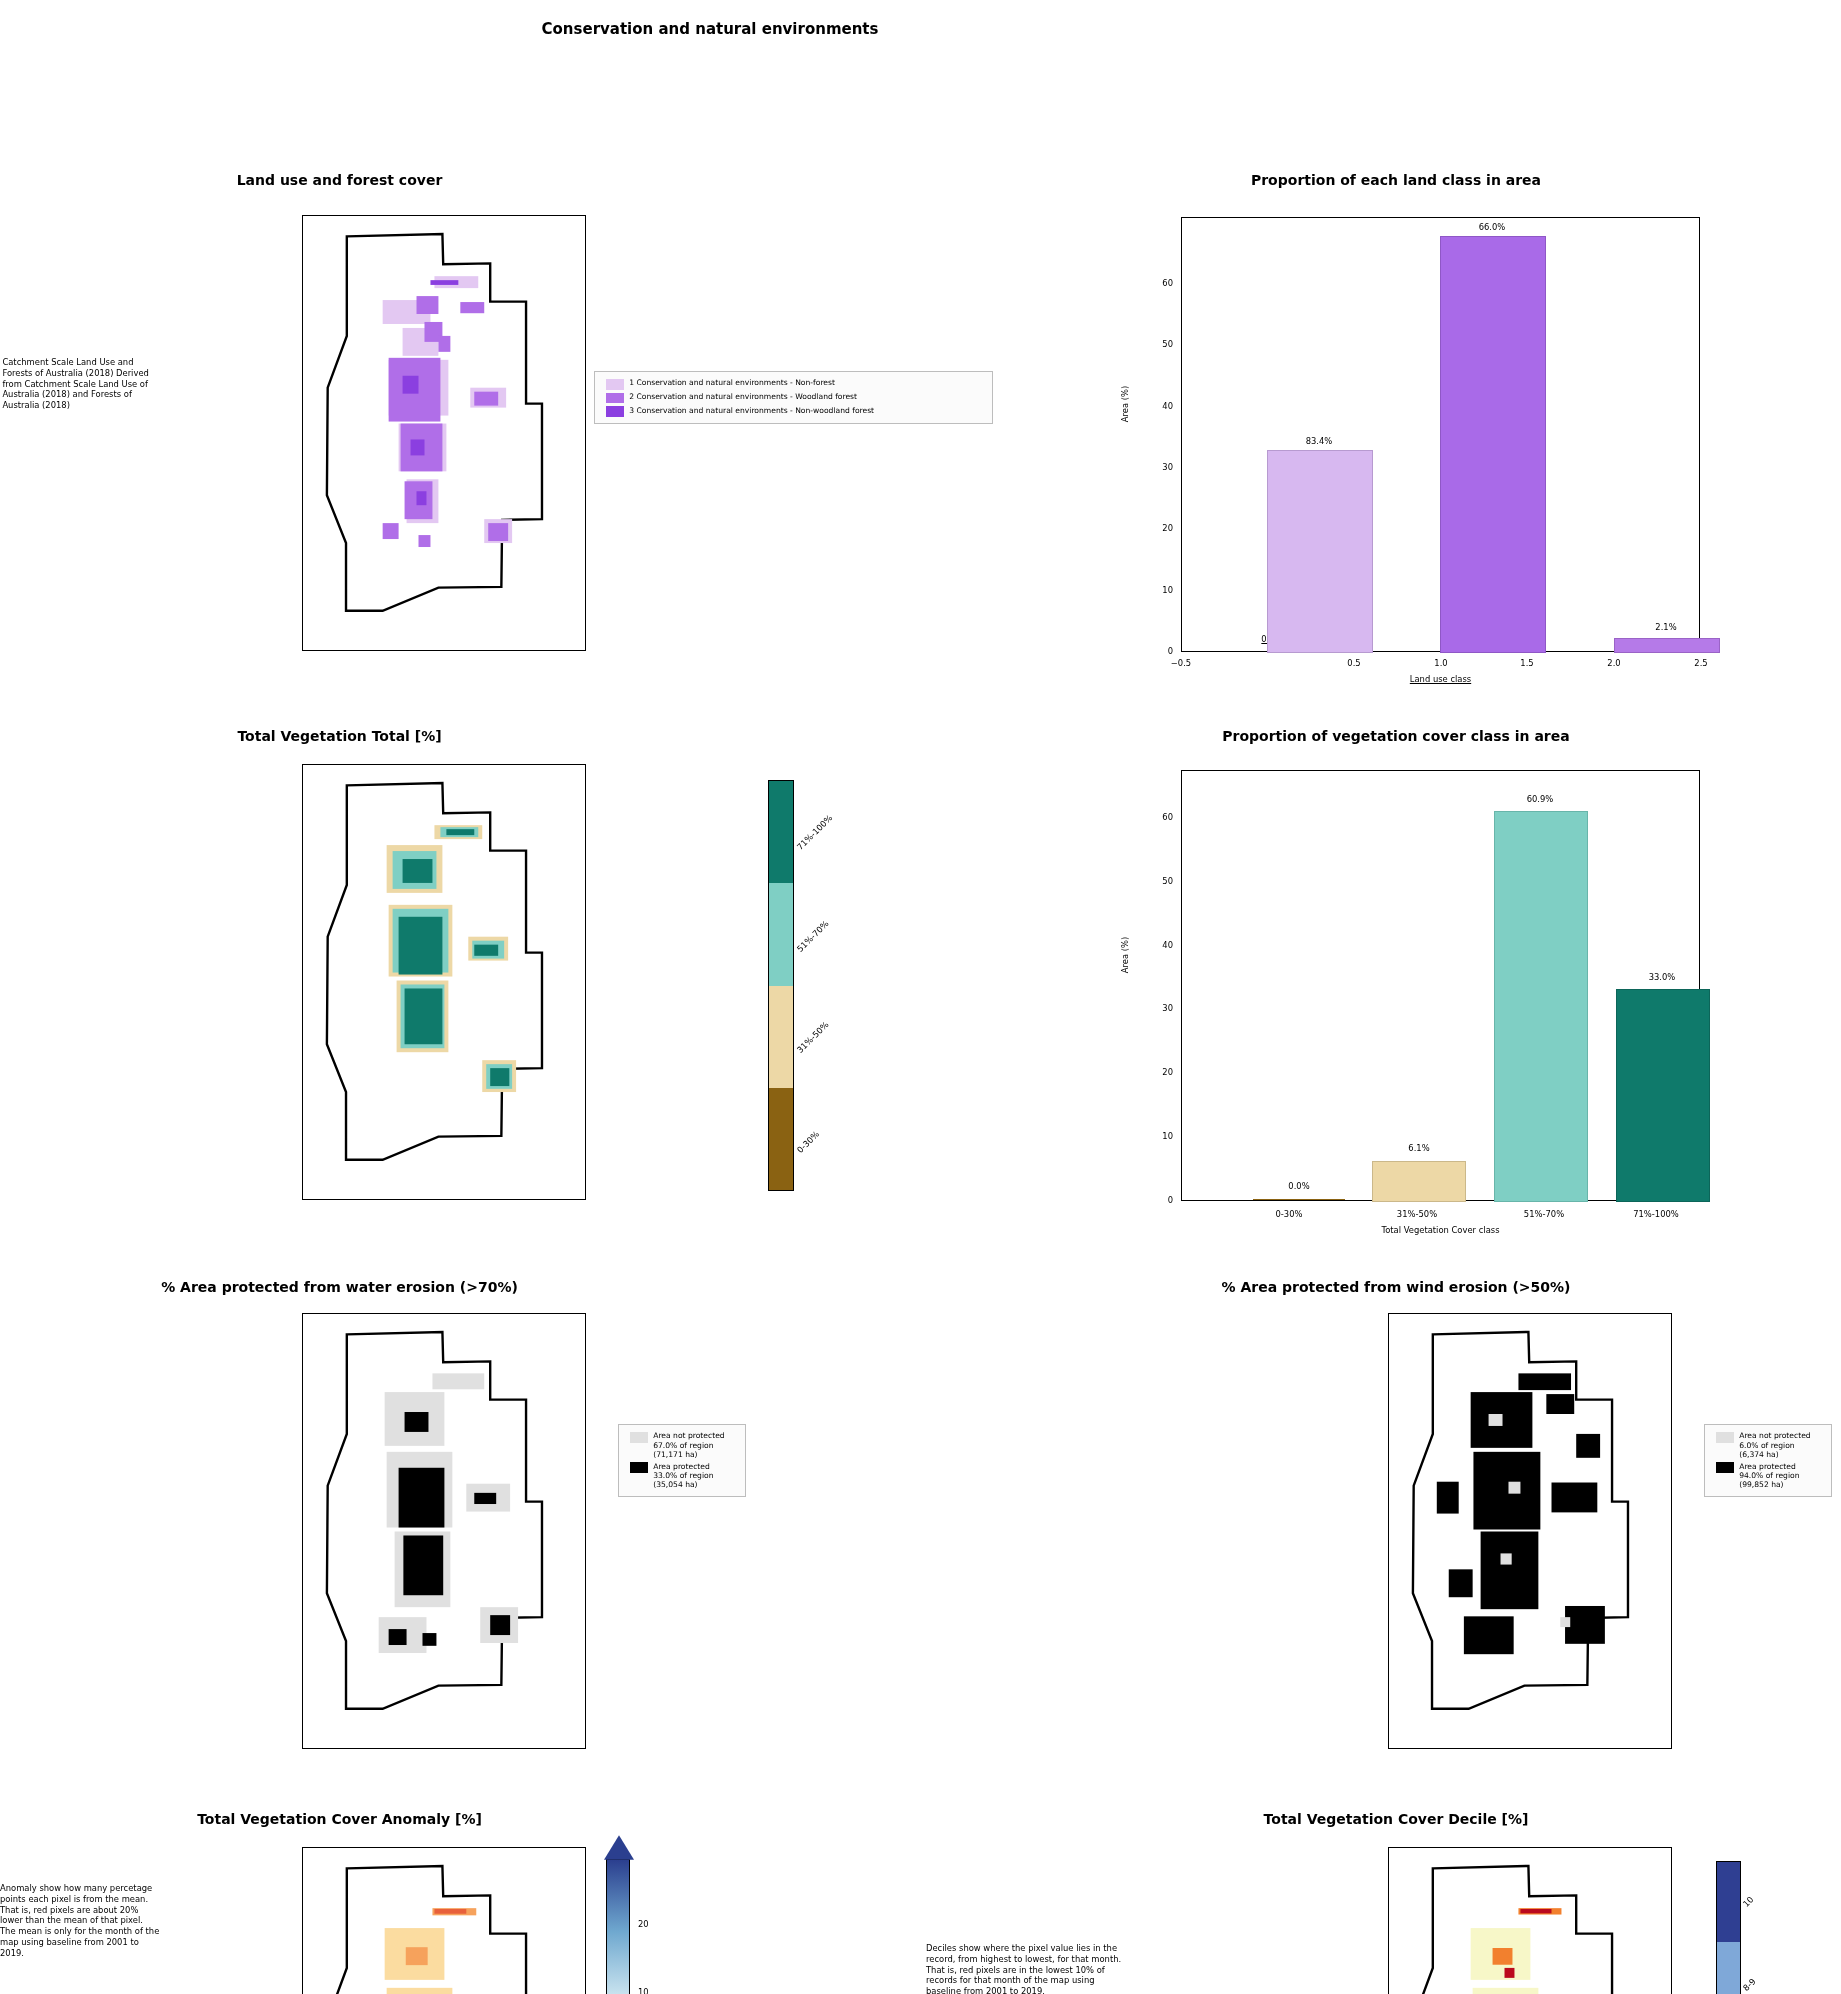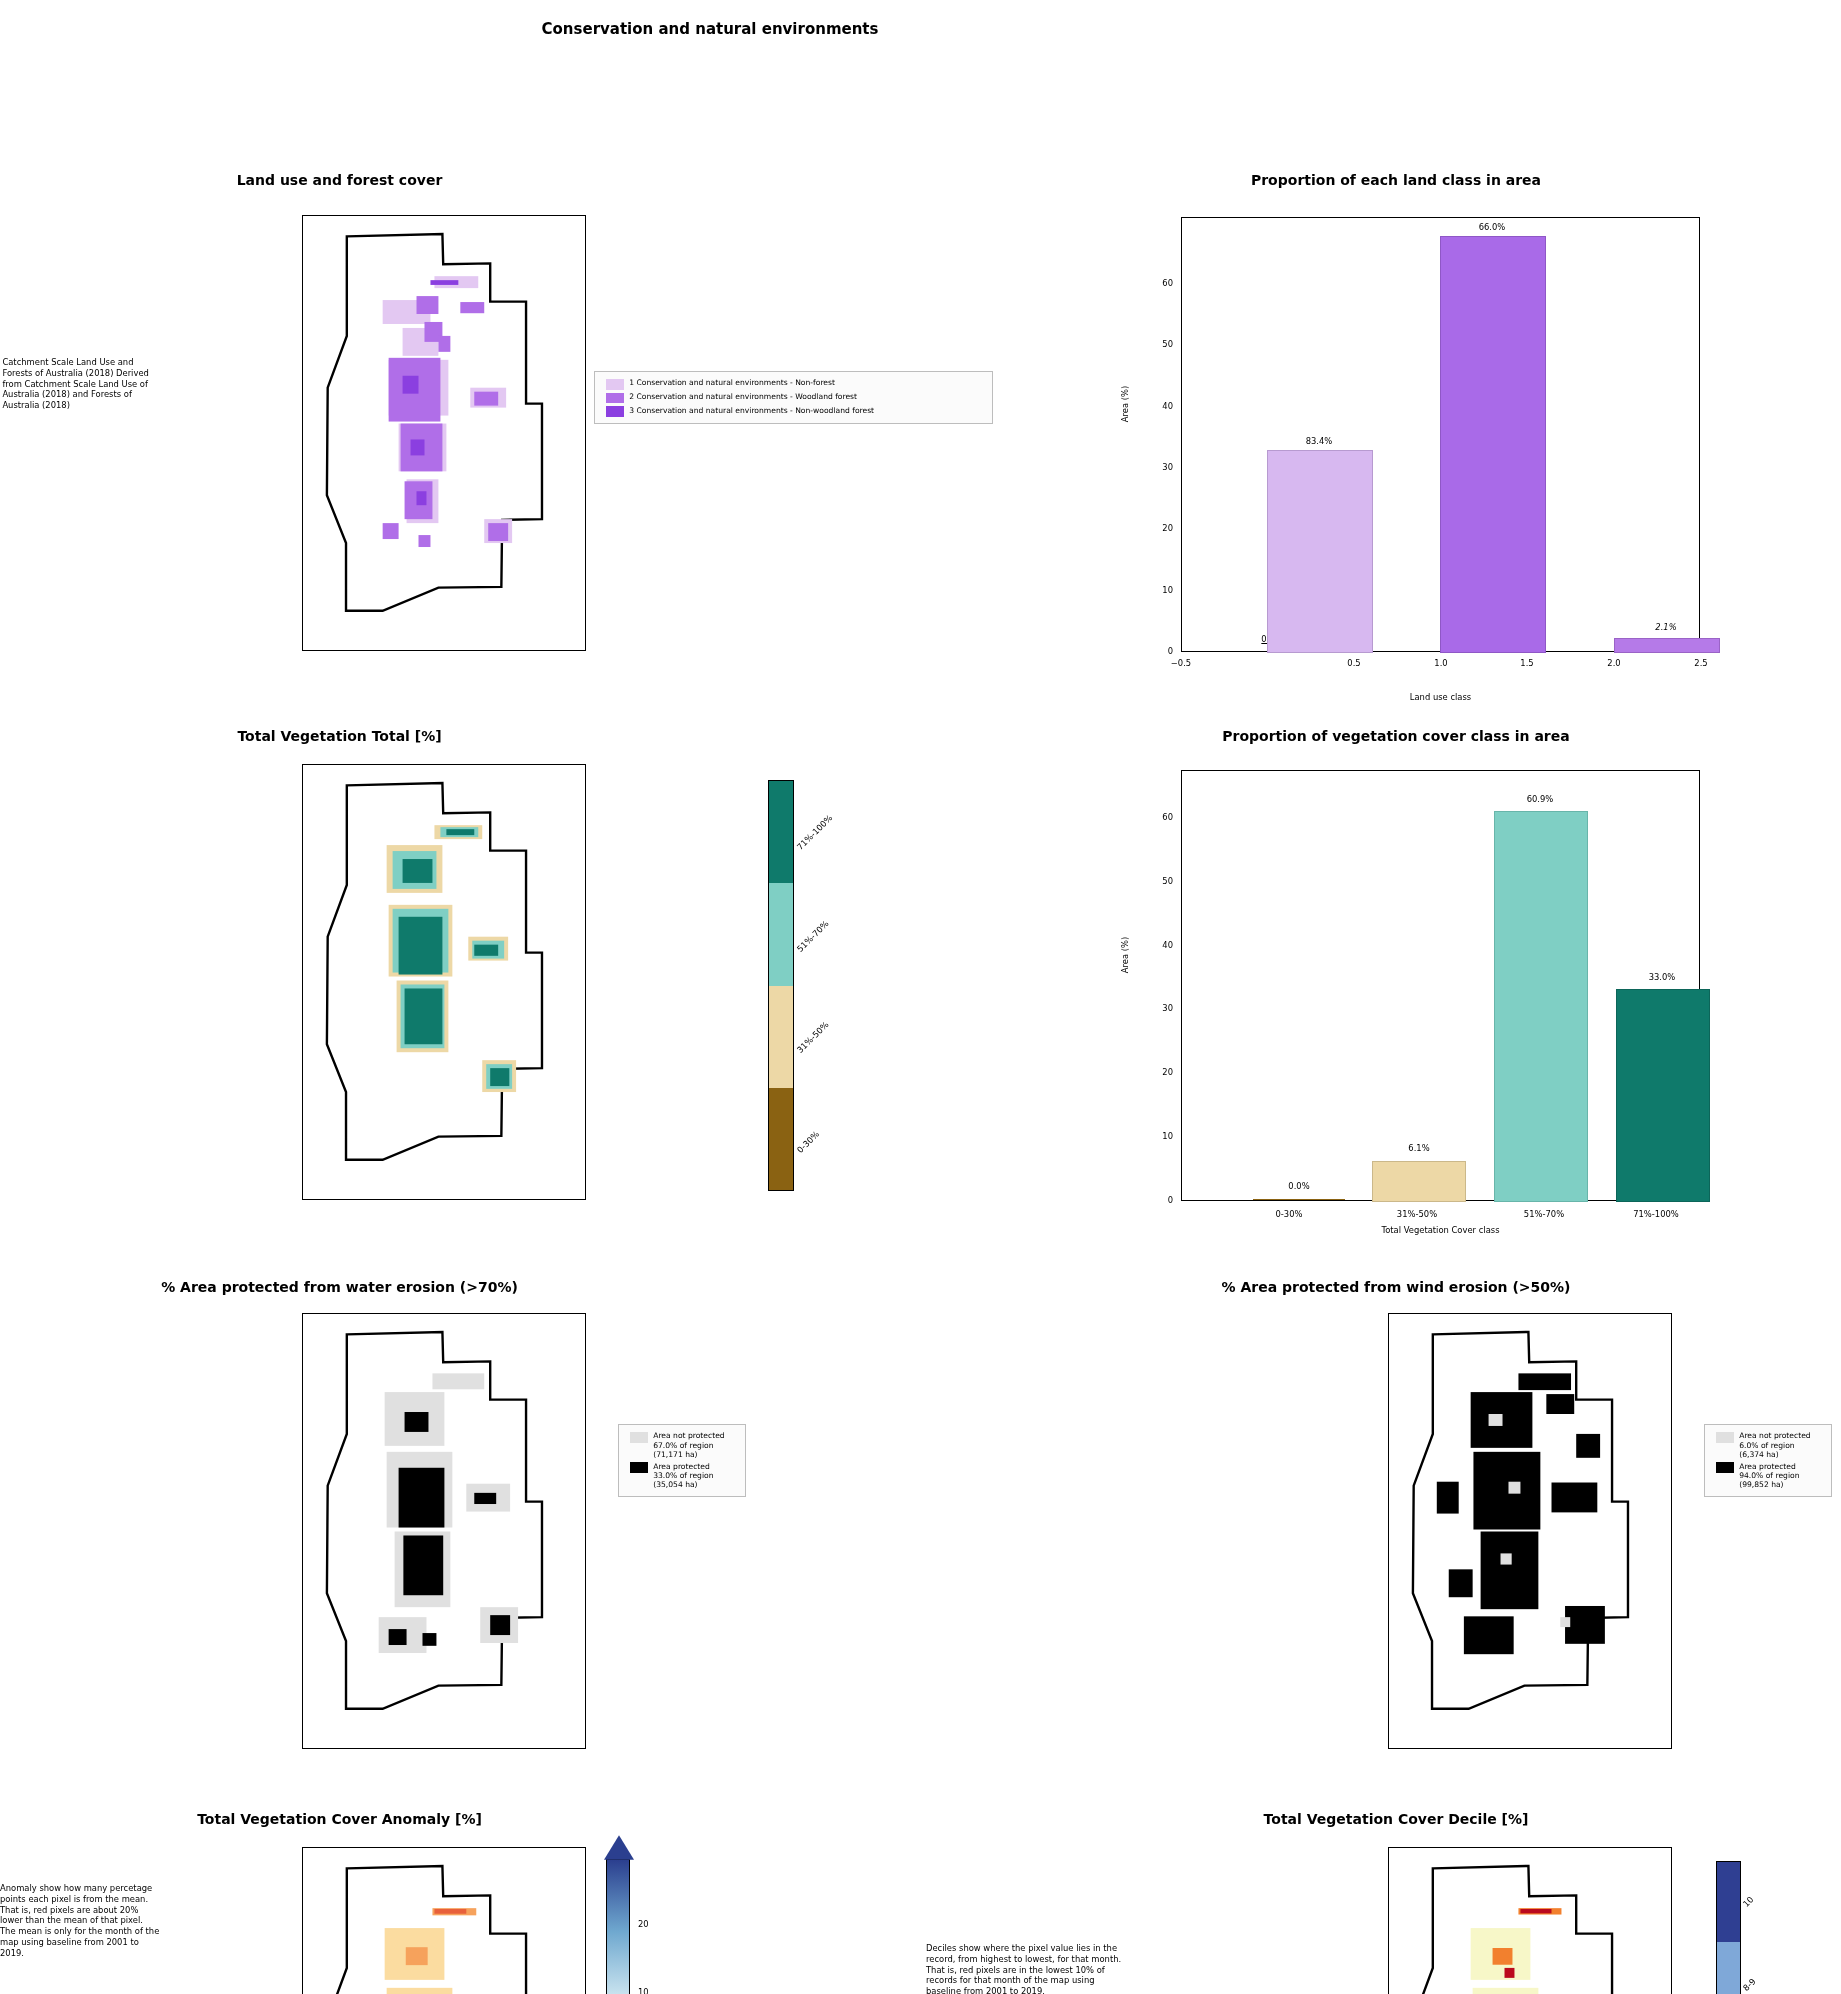--- a/index.html
+++ b/index.html
@@ -108,28 +108,28 @@
 <div class="ticklab" style="left:1133px;top:278px;width:40px;">60</div>
 <div class="abs axname" style="left:1077px;top:399px;width:96px;transform:rotate(-90deg);">Area (%)</div>
 
 <div class="ticklabx" style="left:1157px;top:658px;width:48px;">−0.5</div>
 <div class="ticklabx" style="left:1244px;top:634px;width:48px;text-decoration:underline;">0.0</div>
 <div class="ticklabx" style="left:1330px;top:658px;width:48px;">0.5</div>
 <div class="ticklabx" style="left:1417px;top:658px;width:48px;">1.0</div>
 <div class="ticklabx" style="left:1503px;top:658px;width:48px;">1.5</div>
 <div class="ticklabx" style="left:1590px;top:658px;width:48px;">2.0</div>
 <div class="ticklabx" style="left:1677px;top:658px;width:48px;">2.5</div>
-<div class="abs axname" style="left:1341px;top:692px;width:199px;">Land use class</div>
+<div class="abs axname" style="left:1341px;top:674px;width:199px;text-decoration:underline;">Land use class</div>
 
 <div class="bar" style="left:1267px;top:450px;width:104px;height:201px;background:#d7b8f0;border:0.4px solid #b79ad0;"></div>
 <div class="barlab" style="left:1267px;top:436px;width:104px;">83.4%</div>
 <div class="bar" style="left:1440px;top:236px;width:104px;height:415px;background:#a96ae8;border:0.4px solid #8f57c6;"></div>
 <div class="barlab" style="left:1440px;top:222px;width:104px;">66.0%</div>
 <div class="bar" style="left:1614px;top:638px;width:104px;height:13px;background:#b57ae8;border:0.4px solid #9a63c6;"></div>
-<div class="barlab" style="left:1614px;top:622px;width:104px;font-style:italic;">2.1%</div>
+<div class="barlab" style="left:1614px;top:622px;width:104px;">2.1%</div>
 
 <div class="abs ttl" style="left:168px;top:728px;width:343px;">Total Vegetation Total [%]</div>
 
 <div class="mapbox" style="left:302px;top:764px;width:284px;height:436px;">
   <svg class="mapsvg" width="282" height="435" viewBox="0 0 708 1090">
     <path d="M110,50 L350,44 L352,120 L470,118 L470,214 L560,214 L560,470 L600,470 L600,760 L500,762 L498,930 L340,932 L200,990 L108,990 L108,820 L60,700 L62,430 L110,300 Z" fill="#ffffff" stroke="#000000" stroke-width="6"></path>
     <g fill="#edd8a6">
       <rect x="210" y="200" width="140" height="120"></rect>
         <rect x="215" y="350" width="160" height="180"></rect>
       <rect x="235" y="540" width="130" height="180"></rect>

